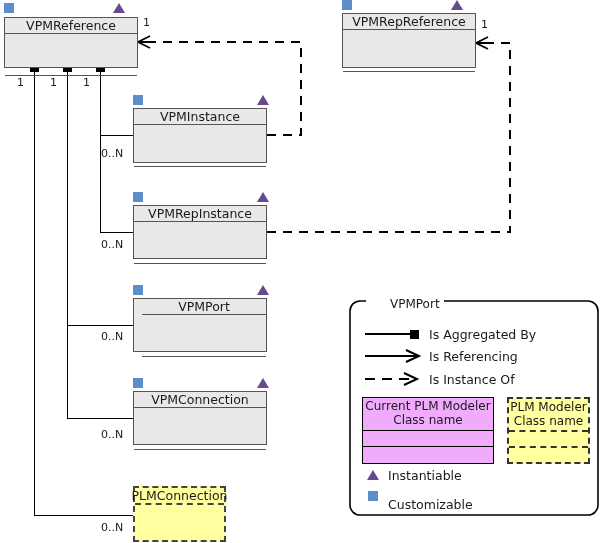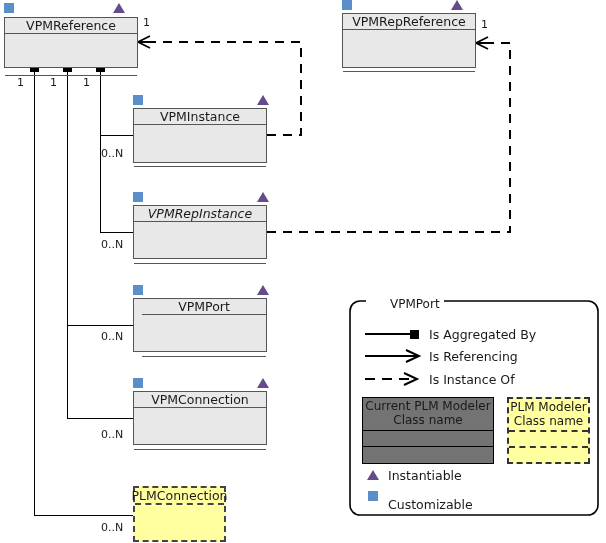--- a/index.html
+++ b/index.html
@@ -120,21 +120,21 @@
   .legend-box {
     position: absolute;
     box-sizing: border-box;
     display: flex;
     flex-direction: column;
   }
   .legend-box.cur {
     background: #e8e8e8;
     border: 1.5px solid #000000;
   }
-  .legend-box.cur .lrow { background: #737373; box-sizing: border-box; }
+  .legend-box.cur .lrow { background: #f0abfc; box-sizing: border-box; }
   .legend-box.cur .lrow.t {
     border-bottom: 1.5px solid #000000;
     display: flex; align-items: center; justify-content: center;
     text-align: center; font-size: 12px; color: #1a1a1a; line-height: 1.15;
   }
   .legend-box.cur .lrow.a { border-bottom: 1.5px solid #000000; }
   .legend-box.plmleg {
     background: #ffffa0;
     border: 2px dashed #333333;
   }
@@ -215,21 +215,21 @@
   <div class="marker-square" style="left:133px; top:95px;"></div>
   <div class="marker-triangle" style="left:257px; top:95px;"></div>
   <div class="uml-box" style="left:133px; top:108px; width:134px; height:55px;">
     <div class="row title" style="height:20px;">VPMInstance</div>
     <div class="row attrs" style="height:16px;"></div>
     <div class="row ops" style="flex:1;"></div>
   </div>
 
   <div class="marker-square" style="left:133px; top:192px;"></div>
   <div class="marker-triangle" style="left:257px; top:192px;"></div>
-  <div class="uml-box" style="left:133px; top:205px; width:134px; height:54px;font-style:italic;">
+  <div class="uml-box" style="left:133px; top:205px; width:134px; height:54px;">
     <div class="row title" style="height:20px;">VPMRepInstance</div>
     <div class="row attrs" style="height:16px;"></div>
     <div class="row ops" style="flex:1;"></div>
   </div>
 
   <div class="marker-square" style="left:133px; top:285px;"></div>
   <div class="marker-triangle" style="left:257px; top:285px;"></div>
   <div class="uml-box" style="left:133px; top:298px; width:134px; height:54px;padding-left:8px;">
     <div class="row title" style="height:20px;">VPMPort</div>
     <div class="row attrs" style="height:16px;"></div>

